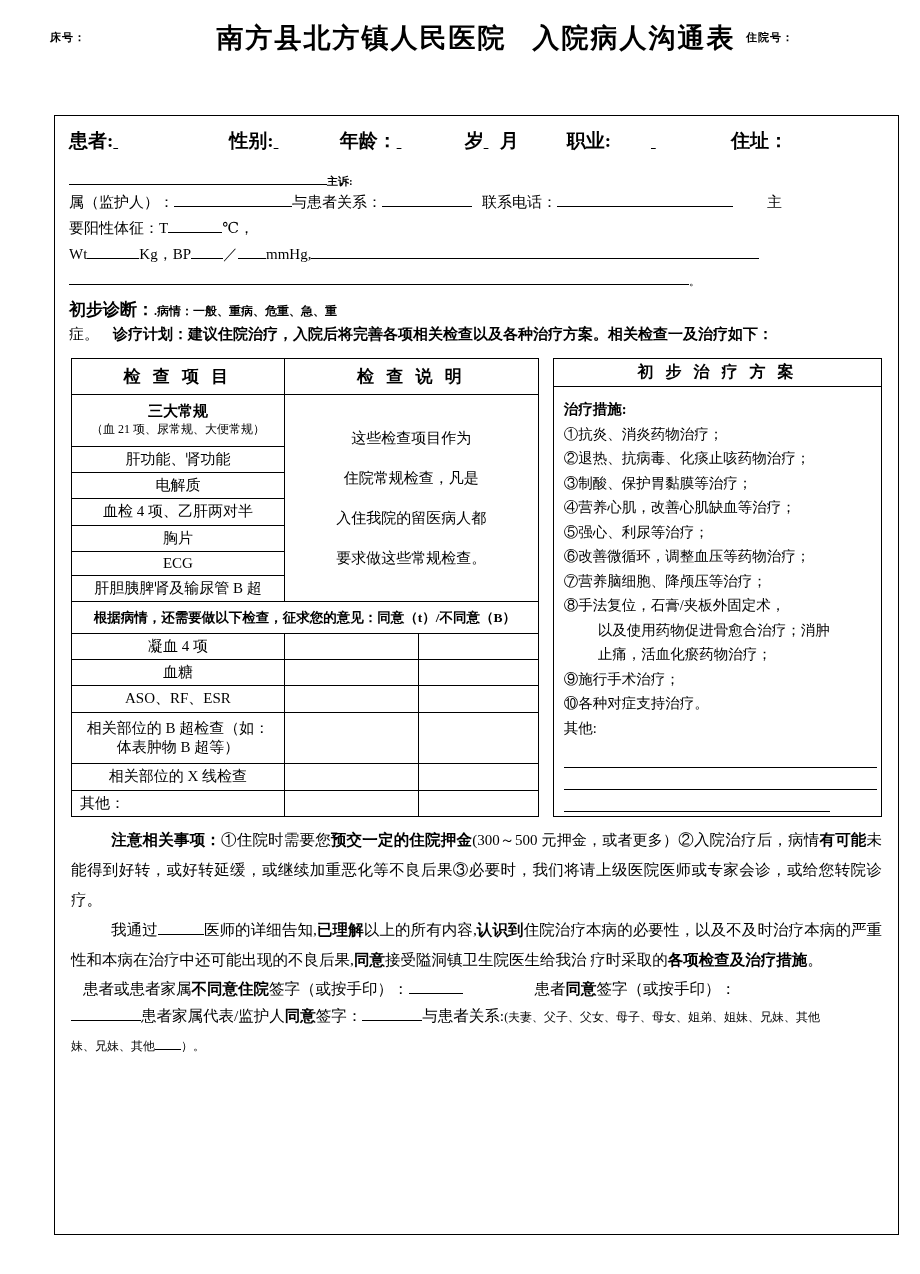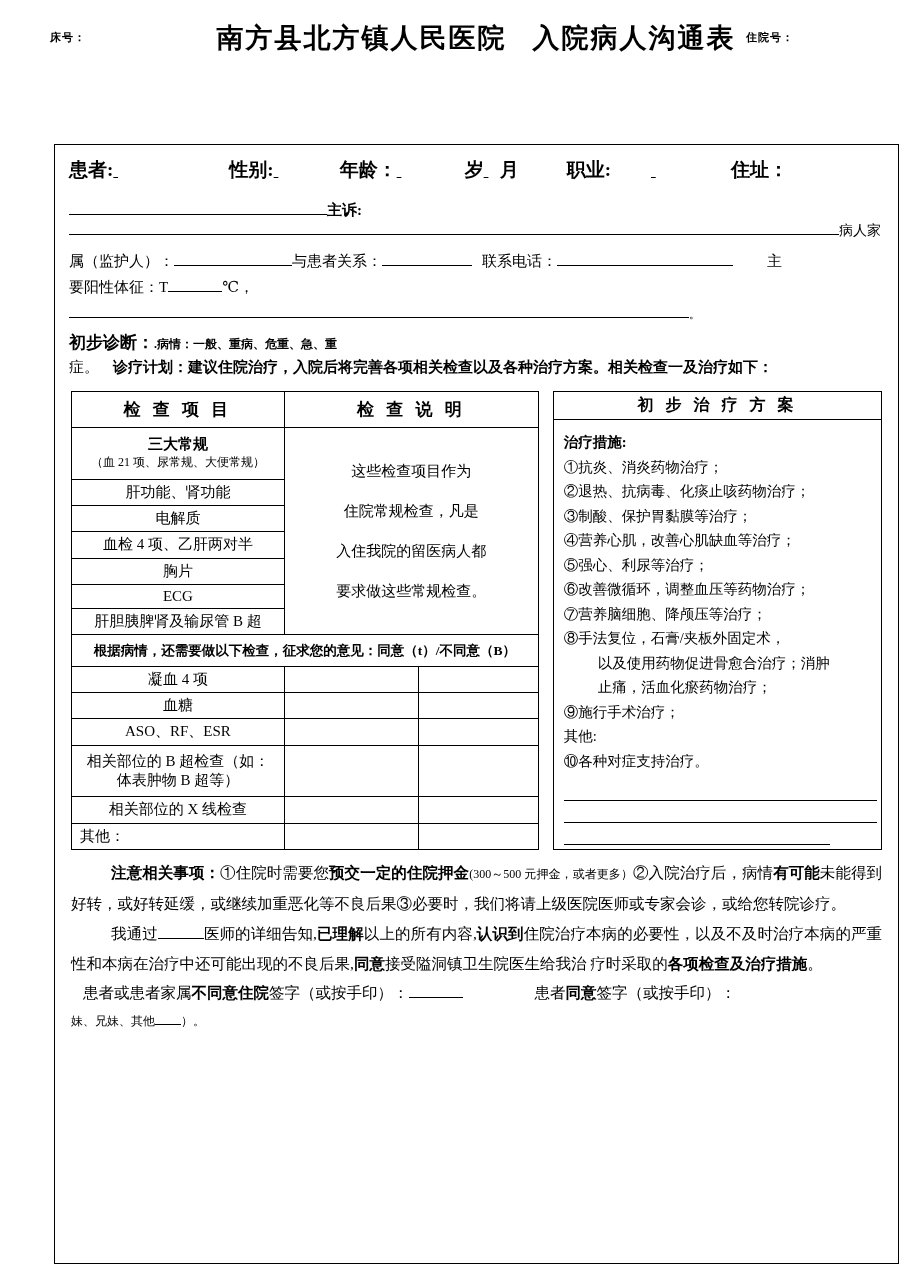--- a/index.html
+++ b/index.html
@@ -54,40 +54,40 @@
     font-size: 11px;
     font-family: "Liberation Sans", "DejaVu Sans", sans-serif;
     font-weight: bold;
     letter-spacing: 1px;
   }
 
   
   .frame {
     position: absolute;
     left: 38px;
-    top: 144px;
+    top: 115px;
     width: 845px;
     height: 1120px;
     border: 1.5px solid #000;
     padding: 0;
   }
 
   
   .pat-line {
     font-size: 19px;
     font-weight: bold;
     padding: 12px 14px 0 14px;
     white-space: nowrap;
     letter-spacing: 0px;
   }
   .pat-line .u { text-decoration: underline; display:inline-block; }
   .sp { display: inline-block; }
 
   .chief-line {
-    font-size: 15px;
+    font-size: 11px;
     font-weight: bold;
     padding: 18px 14px 0 14px;
     white-space: nowrap;
   }
 
   .blankline-row {
     padding: 2px 10px 0 14px;
     font-size: 14px;
     position: relative;
     height: 28px;
@@ -197,21 +197,21 @@
 
   
   .notes {
     padding: 8px 16px 0 16px;
     font-size: 15.5px;
     line-height: 30px;
     text-align: justify;
   }
   .notes b { font-weight: bold; }
   .notes .ind2 { display: inline-block; width: 40px; }
-  .small-amt { font-size: 12px; }
+  .small-amt { font-size: 15px; }
   .notes .ul { border-bottom: 1px solid #000; display:inline-block; height: 15px; }
 
   .sign-block {
     padding: 0 16px;
     font-size: 15.5px;
     line-height: 27px;
     white-space: nowrap;
   }
   .sign-block b { font-weight: bold; }
   .sign-block .ul { border-bottom: 1px solid #000; display:inline-block; height:15px; }
@@ -236,32 +236,32 @@
   <div class="frame">
 
     <div class="pat-line">
       <span>患者:</span><span class="u" style="width:72px">&nbsp;</span><span class="sp" style="width:44px"></span><span>性别:</span><span class="u" style="width:22px">&nbsp;</span><span class="sp" style="width:44px"></span><span>年龄：</span><span class="u" style="width:22px">&nbsp;</span><span class="sp" style="width:46px"></span><span>岁</span><span class="u" style="width:16px">&nbsp;</span><span>月</span><span class="sp" style="width:48px"></span><span>职业:</span><span class="sp" style="width:40px"></span><span class="u" style="width:20px">&nbsp;</span><span class="sp" style="width:60px"></span><span>住址：</span>
     </div>
 
     <div class="chief-line">
       <span class="ul-full" style="width:258px"></span><span>主诉:</span>
     </div>
 
-    <div class="blankline-row">
-      <span class="ul-full" style="width:770px"></span><span class="tail-word">病人家</span>
-    </div>
 
     <div class="body-text">
       <span>属（监护人）：</span><span class="ul" style="width:118px"></span><span>与患者关系：</span><span class="ul" style="width:90px"></span><span class="sp" style="width:10px"></span><span>联系电话：</span><span class="ul" style="width:176px"></span><span class="sp" style="width:34px"></span><span>主</span>
     </div>
 
     <div class="body-text">
       <span>要阳性体征：T</span><span class="ul" style="width:54px"></span><span>℃，</span>
     </div>
 
+    <div class="body-text">
+      <span>Wt</span><span class="ul" style="width:52px"></span><span>Kg，BP</span><span class="ul" style="width:32px"></span><span>／</span><span class="ul" style="width:28px"></span><span>mmHg,</span><span class="ul" style="width:448px"></span>
+    </div>
 
     <div class="body-text">
       <span class="ul" style="width:620px"></span><span style="font-size:11px">。</span>
     </div>
 
     <div class="diag-line">
       <span>初步诊断：</span><span class="ul" style="width:398px"></span><span class="nb">.病情：一般、重病、危重、急、重</span>
     </div>
     <div class="plan-line">
       <span>症。</span><span class="sp" style="width:14px"></span><b>诊疗计划：</b><b>建议住院治疗，入院后将完善各项相关检查以及各种治疗方案。相关检查一及治疗如下：</b>
@@ -361,22 +361,22 @@
           <div>②退热、抗病毒、化痰止咳药物治疗；</div>
           <div>③制酸、保护胃黏膜等治疗；</div>
           <div>④营养心肌，改善心肌缺血等治疗；</div>
           <div>⑤强心、利尿等治疗；</div>
           <div>⑥改善微循环，调整血压等药物治疗；</div>
           <div>⑦营养脑细胞、降颅压等治疗；</div>
           <div>⑧手法复位，石膏/夹板外固定术，</div>
           <div class="ind">以及使用药物促进骨愈合治疗；消肿</div>
           <div class="ind">止痛，活血化瘀药物治疗；</div>
           <div>⑨施行手术治疗；</div>
+          <div>⑩各种对症支持治疗。</div>
           <div>其他:</div>
-          <div>⑩各种对症支持治疗。</div>
           <div class="treat-lines">
             <div></div>
             <div></div>
             <div></div>
           </div>
         </div>
       </div>
     </div>
 
     <div class="notes">
@@ -385,18 +385,21 @@
 
     <div class="notes" style="padding-top:0">
       <span class="ind2"></span><span>我通过</span><span class="ul" style="width:46px"></span><span>医师的详细告知,</span><b>已理解</b><span>以上的所有内容,</span><b>认识到</b><span>住院治疗本病的必要性，以及不及时治疗本病的严重性和本病在治疗中还可能出现的不良后果,</span><b>同意</b><span>接受隘洞镇卫生院医生给我治  疗时采取的</span><b>各项检查及治疗措施</b><span>。</span>
     </div>
 
     <div class="sign-block">
       <div>
         <span class="sp" style="width:12px"></span><span>患者或患者家属</span><b>不同意住院</b><span>签字（或按手印）：</span><span class="ul" style="width:54px"></span><span class="sp" style="width:72px"></span><span>患者</span><b>同意</b><span>签字（或按手印）：</span>
       </div>
       <div>
+        <span class="ul" style="width:70px"></span><span>患者家属代表/监护人</span><b>同意</b><span>签字：</span><span class="ul" style="width:60px"></span><span>与患者关系:</span><span class="rel-small">(夫妻、父子、父女、母子、母女、姐弟、姐妹、兄妹、其他</span>
+      </div>
+      <div>
         <span class="rel-small">妹、兄妹、其他</span><span class="ul" style="width:26px"></span><span class="rel-small">）。</span>
       </div>
     </div>
 
   </div>
 </div>
 
 </body></html>

